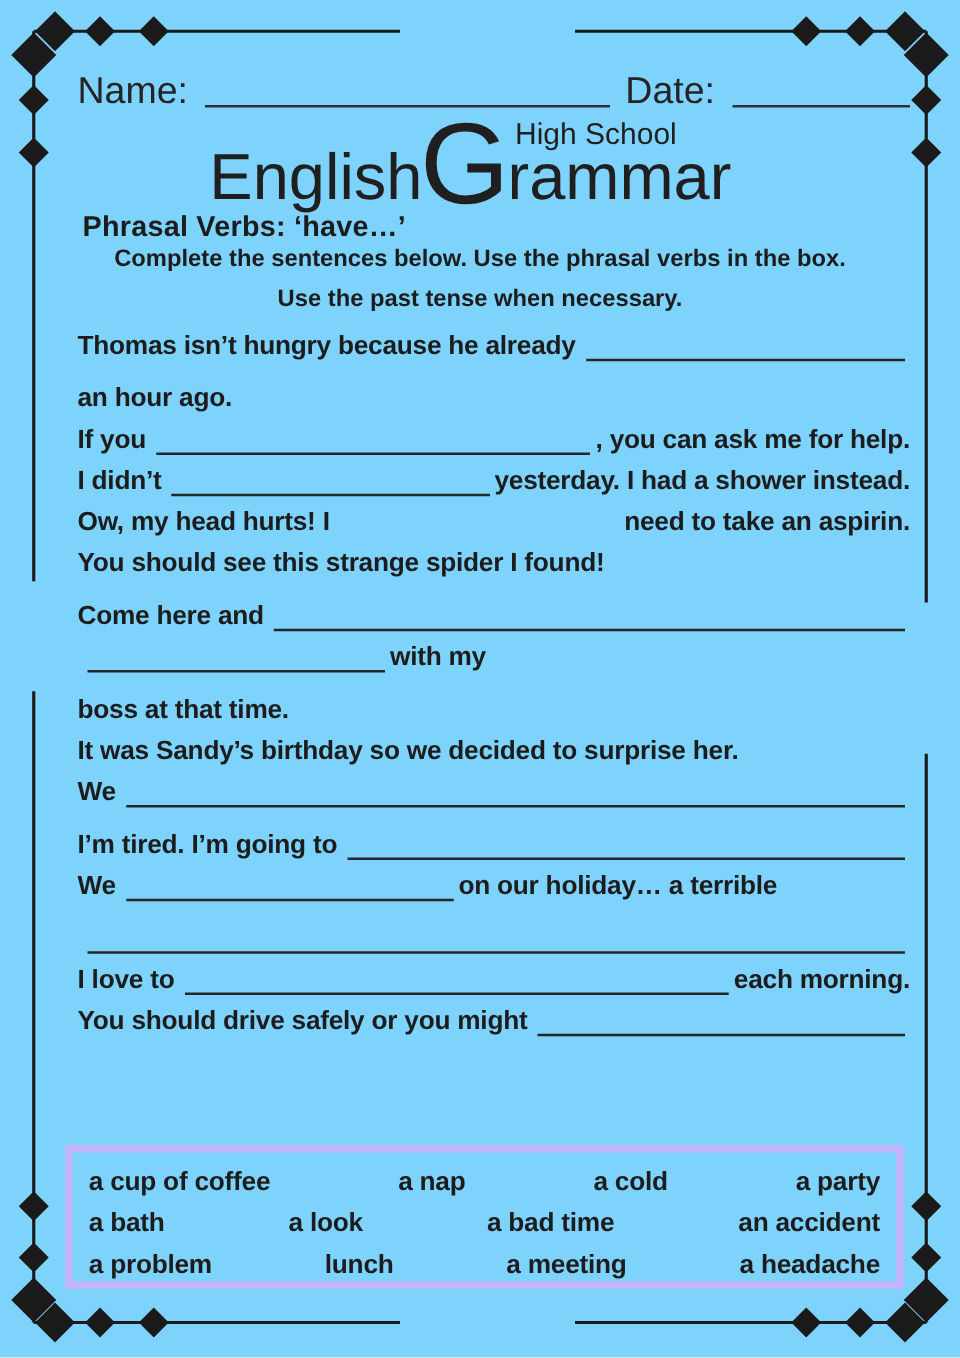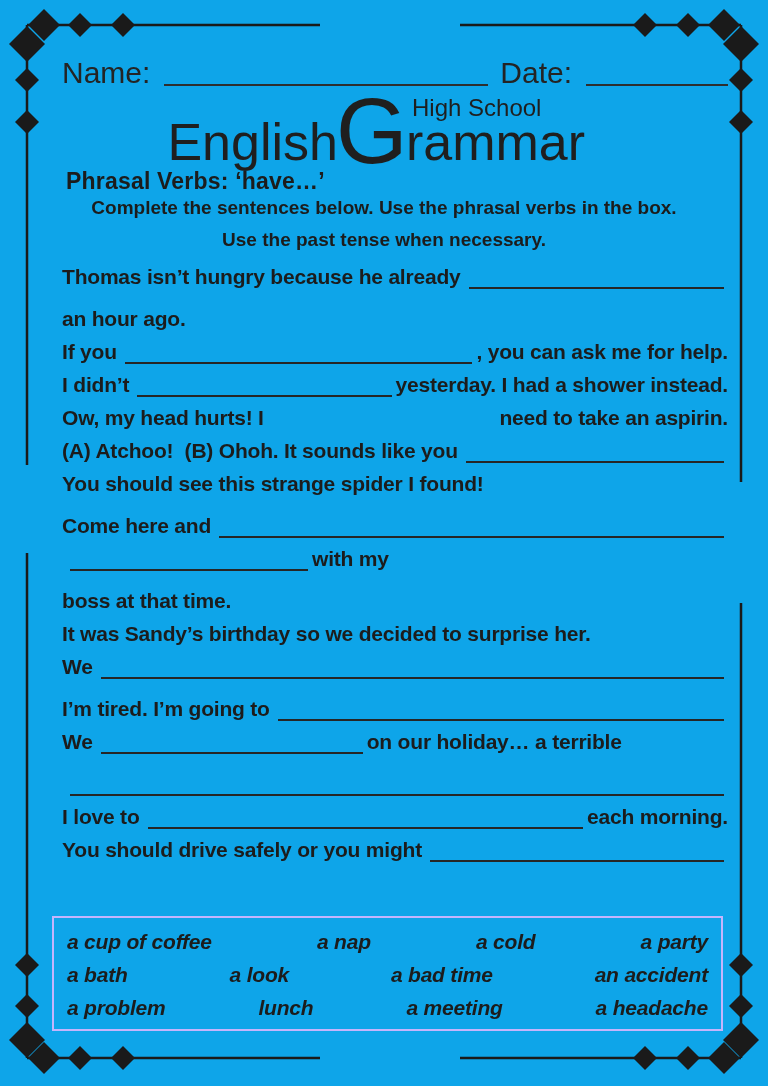--- a/index.html
+++ b/index.html
@@ -1,17 +1,17 @@
 <!DOCTYPE html>
 <html><head>
 <meta charset="utf-8">
 <style>
   html,body{margin:0;padding:0;background:#ffffff;}
   .page{
-    position:relative;width:768px;height:1086px;background:#0ea5e9;
+    position:relative;width:768px;height:1086px;background:#7dd3fc;
     font-family:"Liberation Sans","DejaVu Sans",sans-serif;
     color:#1c1c1c;overflow:hidden;
   }
   svg.border-svg{position:absolute;left:0;top:0;pointer-events:none;}
 
   
   .header-row{
     position:absolute;left:62px;top:52px;right:40px;height:38px;
     display:flex;align-items:flex-end;font-size:30px;font-weight:400;color:#242424;
   }
@@ -38,21 +38,21 @@
   .s-row{display:flex;align-items:flex-end;height:33px;}
   .s-row.sp{margin-top:9px;}
   .s-row .txt{white-space:pre;line-height:31px;letter-spacing:-0.2px;}
   .blank{border-bottom:2.5px solid #262626;height:2px;margin:0 4px 3px 8px;min-width:30px;}
   .blank.flex{flex:1 1 auto;}
   .gap{flex:1 1 auto;height:2px;}
 
   
   .wordbox{
     position:absolute;left:52px;top:916px;width:671px;height:115px;
-    border:2px solid #c4b5fd;box-sizing:border-box;padding:7px 13px 0;font-style:italic;
+    border:6px solid #c4b5fd;box-sizing:border-box;padding:7px 13px 0;
   }
   .w-row{display:flex;justify-content:space-between;align-items:center;height:33px;
     font-size:21px;font-weight:600;}
   .w-item{white-space:pre;letter-spacing:-0.2px;}
 </style>
 </head>
 <body>
 
 <div class="page">
 
@@ -119,24 +119,20 @@
         <span class="txt">I didn’t</span>
         <span class="blank flex"></span>
         <span class="txt">yesterday. I had a shower instead.</span>
       </div>
       <div class="s-row">
         <span class="txt">Ow, my head hurts! I</span>
         <span class="gap"></span>
         <span class="txt">need to take an aspirin.</span>
       </div>
       <div class="s-row">
-        <span class="txt">(A) Atchoo!&nbsp; (B) Ohoh. It sounds like you</span>
-        <span class="blank flex"></span>
-      </div>
-      <div class="s-row">
         <span class="txt">You should see this strange spider I found!</span>
       </div>
       <div class="s-row sp">
         <span class="txt">Come here and</span>
         <span class="blank flex"></span>
       </div>
       <div class="s-row">
         <span class="blank" style="width: 238px;"></span>
         <span class="txt">with my</span>
       </div>

